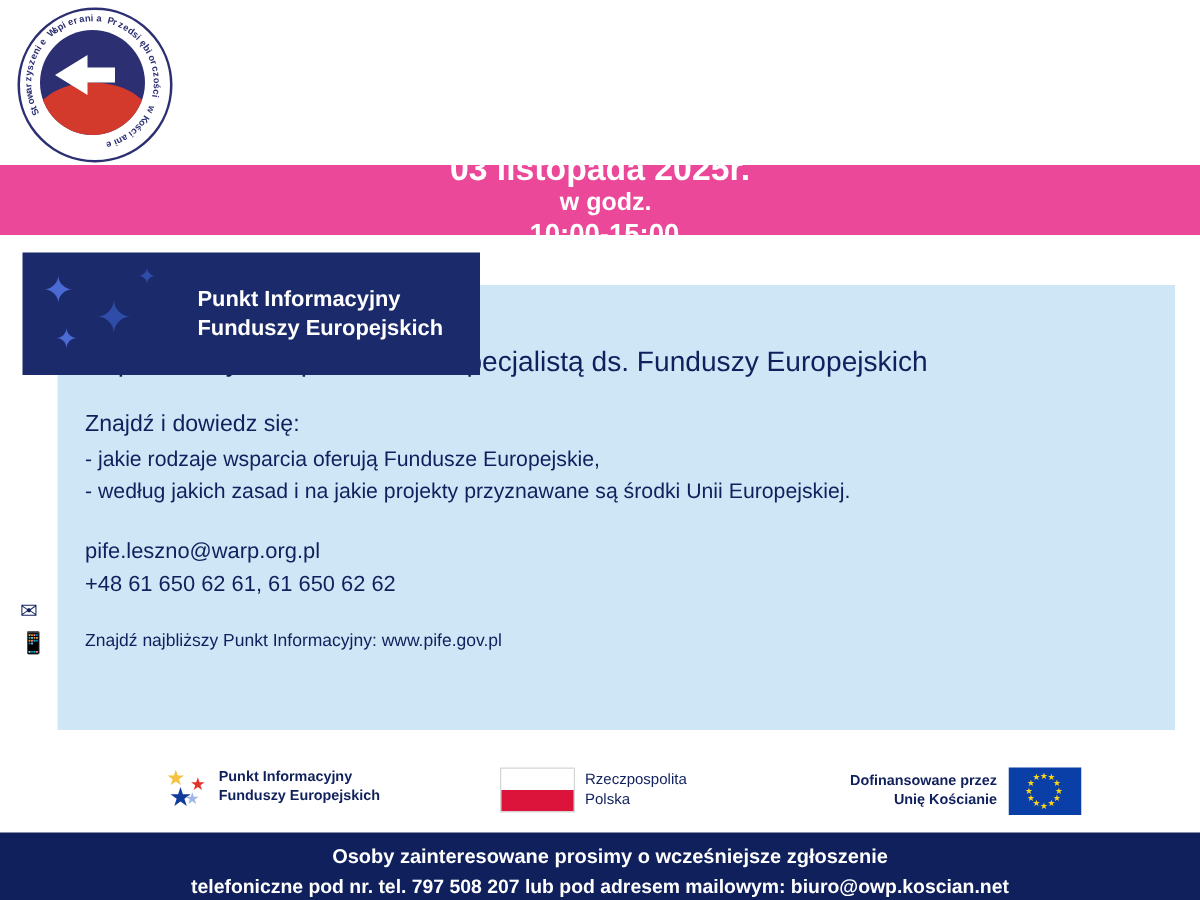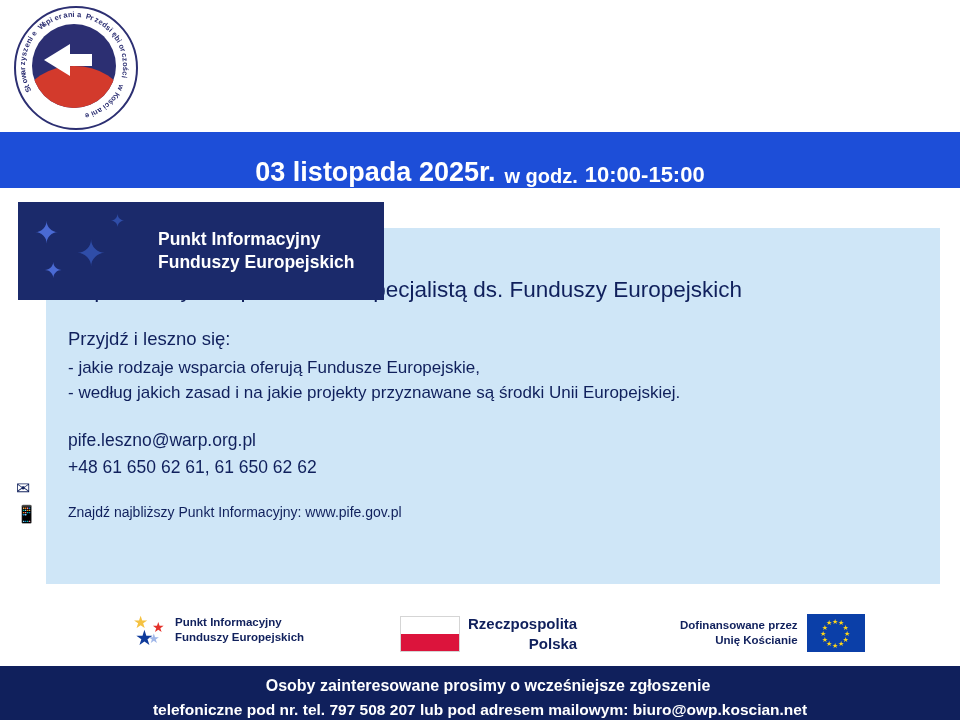--- a/index.html
+++ b/index.html
@@ -110,25 +110,26 @@
     margin-top: 8px;
     line-height: 1.15;
   }
 
   
   .date-bar {
     position: absolute;
     left: 0; top: 132px;
     width: 960px;
     height: 56px;
-    background: #1d4ed8;
+    background: #ec4899;
     color: #ffffff;
     display: flex;
-    align-items: flex-end;
+    align-items: center;
     justify-content: center;
+    flex-direction: column;
   }
   .date-bar .date-main {
     font-size: 27px;
     font-weight: bold;
     letter-spacing: 0px;
   }
   .date-bar .date-hours-label {
     font-size: 20px;
     font-weight: bold;
     margin-left: 9px;
@@ -267,25 +268,24 @@
     display: flex;
     align-items: center;
   }
   .pl-flag {
     width: 58px; height: 34px;
     border: 1px solid #d5d5d5;
     background: linear-gradient(#ffffff 0 50%, #dc143c 50% 100%);
   }
   .pl-text {
     margin-left: 8px;
-    font-size: 15px;
-    font-weight: bold;
+    font-size: 12px;
+    font-weight: normal;
     color: #10205c;
     line-height: 1.3;
-    text-align: right;
   }
 
   .eu-logo {
     position: absolute;
     left: 680px; top: 12px;
     display: flex;
     align-items: center;
   }
   .eu-text {
     font-size: 11.5px;
@@ -408,21 +408,21 @@
     <span class="date-main">03 listopada 2025r.</span>
     <span class="date-hours-label">w godz.</span>
     <span class="date-hours">10:00-15:00</span>
   </div>
 
   <div class="body-area">
 
     <div class="info-card">
       <div class="card-inner">
         <div class="card-heading">Zapraszamy na spotkanie ze specjalistą ds. Funduszy Europejskich</div>
-        <div class="card-lead">Przyjdź i leszno się:</div>
+        <div class="card-lead">Znajdź i dowiedz się:</div>
         <div class="card-bullet">- jakie rodzaje wsparcia oferują Fundusze Europejskie,</div>
         <div class="card-bullet">- według jakich zasad i na jakie projekty przyznawane są środki Unii Europejskiej.</div>
         <div class="card-gap"></div>
         <div class="card-contact">pife.leszno@warp.org.pl</div>
         <div class="card-contact">+48 61 650 62 61, 61 650 62 62</div>
         <div class="card-find">Znajdź najbliższy Punkt Informacyjny: www.pife.gov.pl</div>
       </div>
     </div>
 
     <div class="pife-badge">

